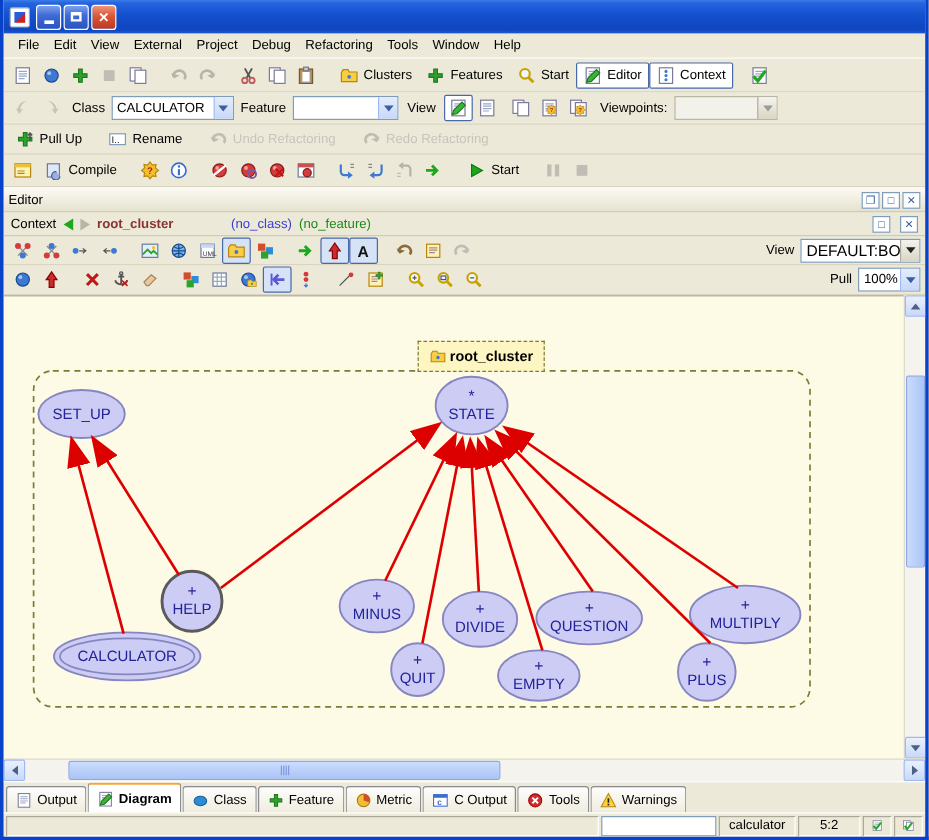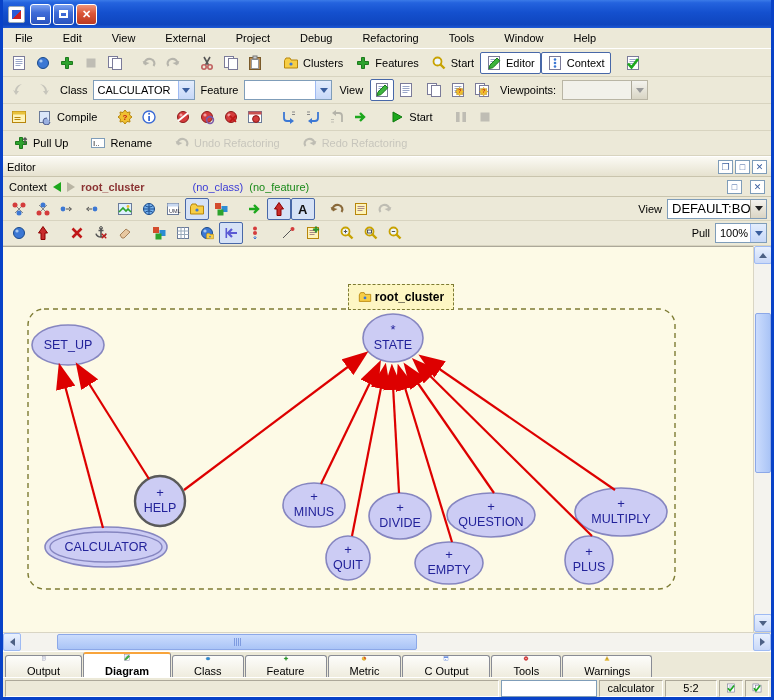--- a/index.html
+++ b/index.html
@@ -17,21 +17,21 @@
   .titlebar .appicon i { display:block; width:9px; height:9px; background:linear-gradient(135deg,#2b5bd6 50%,#cc2222 50%); }
   .titletext { flex:1; font-weight:bold; font-size:12px; text-shadow:1px 1px 1px #05227a; white-space:nowrap; overflow:hidden; }
   .winbtns { display:flex; gap:2px; }
   .wbtn { width:21px; height:21px; border:1px solid #fff; border-radius:3px; color:#fff; font-weight:bold;
     display:flex; align-items:center; justify-content:center; font-size:11px;
     background:linear-gradient(180deg,#7DA1EF 0%,#3F6CD8 40%,#2A53BE 100%); }
   .wbtn.close { background:linear-gradient(180deg,#F09478 0%,#DB5537 45%,#BB3A22 100%); }
   .wbtn .minbar { width:8px; height:3px; background:#fff; margin-top:8px; }
   .wbtn .maxbox { width:9px; height:8px; border:2px solid #fff; border-top-width:3px; }
   
-  .menubar { height:21px; flex:0 0 21px; display:flex; align-items:center; gap:18px; padding:0 6px;
+  .menubar { height:21px; flex:0 0 21px; display:flex; align-items:center; gap:0; padding:0 6px;
     background:#ECE9D8; border-bottom:1px solid #fff;text-align:center; }
   .menubar span { padding:2px 6px; }
   
   .tbar { display:flex; align-items:center; padding:0 4px; background:#ECE9D8; border-bottom:1px solid #D8D4C0; }
   .i { width:16px; height:16px; display:block; }
   .tbtn { display:inline-flex; align-items:center; gap:4px; padding:2px 3px; border:1px solid transparent; border-radius:2px; }
   .tbtn.lbl { padding:2px 5px; }
   .toggled { border:1px solid #4868a8; background:#fff; }
   .pressed { border:1px solid #4868a8; background:#D6E2F6; }
   .dis { filter:grayscale(1); opacity:.45; }
@@ -73,23 +73,23 @@
   .thumbH { height:16px; margin:1px 0; background:linear-gradient(180deg,#CBDCFD,#AAC4F6); border:1px solid #8CA8E8; border-radius:2px;
     display:flex; align-items:center; justify-content:center; gap:1px; }
   .gripH { width:8px; height:1px; background:#7E9BE0; }
   .arrV { width:0;height:0;border-left:4px solid transparent;border-right:4px solid transparent; }
   .arrV.up { border-bottom:5px solid #4D6185; } .arrV.dn { border-top:5px solid #4D6185; }
   .arrH { width:0;height:0;border-top:4px solid transparent;border-bottom:4px solid transparent; }
   .arrH.lt { border-right:5px solid #4D6185; } .arrH.rt { border-left:5px solid #4D6185; }
   
   .tabrow { flex:0 0 26px; display:flex; align-items:flex-end; gap:1px; padding:0 2px; background:#ECE9D8;
     border-top:1px solid #fff; }
-  .tab { display:inline-flex; align-items:center; gap:4px; height:22px; padding:0 21px;
+  .tab { display:inline-flex; align-items:center; gap:4px; height:22px; padding:0 7px;
     background:linear-gradient(180deg,#FDFDFB,#EFECDE); border:1px solid #898C95; border-bottom:none;
-    border-radius:3px 3px 0 0;flex-direction:column; }
+    border-radius:3px 3px 0 0; }
   .tab.active { background:#fff; height:25px; border-top:2px solid #F8A43B; font-weight:bold; }
   
   .statusbar { flex:0 0 21px; display:flex; align-items:center; gap:2px; padding:1px 2px; background:#ECE9D8;
     border-top:1px solid #fff; }
   .scell { height:17px; border:1px solid; border-color:#aca899 #fff #fff #aca899; display:flex; align-items:center;
     justify-content:center; padding:0 6px; }
   .sinput { width:96px; height:17px; border:1px solid #7F9DB9; background:#fff; font-size:11px; padding:0 3px; }
   text { font-family:"Liberation Sans",sans-serif; }
 </style>
 </head>
@@ -449,20 +449,52 @@
       </span>
     <span style="padding:0 6px">Viewpoints:</span>
     <span class="combo disabled" style="width:86px">
       <span class="val"></span>
       <span class="drop classic">
           <span class="chev" style="border-top-color:#9a9a9a"></span>
         </span>
     </span>
   </div>
 
+  <div class="tbar" style="flex:0 0 25px">
+    <span class="tbtn lbl">
+        <svg class="i">
+          <use href="#sy-plus"></use>
+          <path d="M12 9V3M10.2 4.8L12 3l1.8 1.8" stroke="#555" fill="none" stroke-width="1.4"></path>
+        </svg>
+        <span>Pull Up</span>
+      </span>
+    <span class="gap"></span>
+    <span class="tbtn lbl">
+        <svg class="i" viewBox="0 0 16 16">
+          <rect x="1.5" y="3.5" width="13" height="9" fill="#fff" stroke="#7F9DB9"></rect>
+          <text x="3" y="11" font-size="8" fill="#222">I..</text>
+        </svg>
+        <span>Rename</span>
+      </span>
+    <span class="gap"></span>
+    <span class="tbtn lbl dis">
+        <svg class="i" style="color:#888">
+          <use href="#sy-undo"></use>
+        </svg>
+        <span class="graytxt">Undo Refactoring</span>
+      </span>
+    <span class="gap"></span>
+    <span class="tbtn lbl dis">
+        <svg class="i" style="color:#888">
+          <use href="#sy-redo"></use>
+        </svg>
+        <span class="graytxt">Redo Refactoring</span>
+      </span>
+  </div>
+
   <div class="tbar" style="flex:0 0 27px">
     <span class="tbtn">
         <svg class="i">
           <use href="#sy-win"></use>
         </svg>
       </span>
     <span class="tbtn lbl">
         <svg class="i">
           <use href="#sy-comp"></use>
         </svg>
@@ -536,52 +568,20 @@
     <span class="gap"></span>
     <span class="tbtn dis">
         <svg class="i" style="color:#8a8a8a">
           <use href="#sy-pause"></use>
         </svg>
       </span>
     <span class="tbtn dis">
         <svg class="i" style="color:#8a8a8a">
           <use href="#sy-stop"></use>
         </svg>
-      </span>
-  </div>
-
-  <div class="tbar" style="flex:0 0 25px">
-    <span class="tbtn lbl">
-        <svg class="i">
-          <use href="#sy-plus"></use>
-          <path d="M12 9V3M10.2 4.8L12 3l1.8 1.8" stroke="#555" fill="none" stroke-width="1.4"></path>
-        </svg>
-        <span>Pull Up</span>
-      </span>
-    <span class="gap"></span>
-    <span class="tbtn lbl">
-        <svg class="i" viewBox="0 0 16 16">
-          <rect x="1.5" y="3.5" width="13" height="9" fill="#fff" stroke="#7F9DB9"></rect>
-          <text x="3" y="11" font-size="8" fill="#222">I..</text>
-        </svg>
-        <span>Rename</span>
-      </span>
-    <span class="gap"></span>
-    <span class="tbtn lbl dis">
-        <svg class="i" style="color:#888">
-          <use href="#sy-undo"></use>
-        </svg>
-        <span class="graytxt">Undo Refactoring</span>
-      </span>
-    <span class="gap"></span>
-    <span class="tbtn lbl dis">
-        <svg class="i" style="color:#888">
-          <use href="#sy-redo"></use>
-        </svg>
-        <span class="graytxt">Redo Refactoring</span>
       </span>
   </div>
 
   <div class="panehdr">
     <span>Editor</span>
     <span class="sp"></span>
     <span class="hbtn">❐</span>
     <span class="hbtn">□</span>
     <span class="hbtn">✕</span>
   </div>

